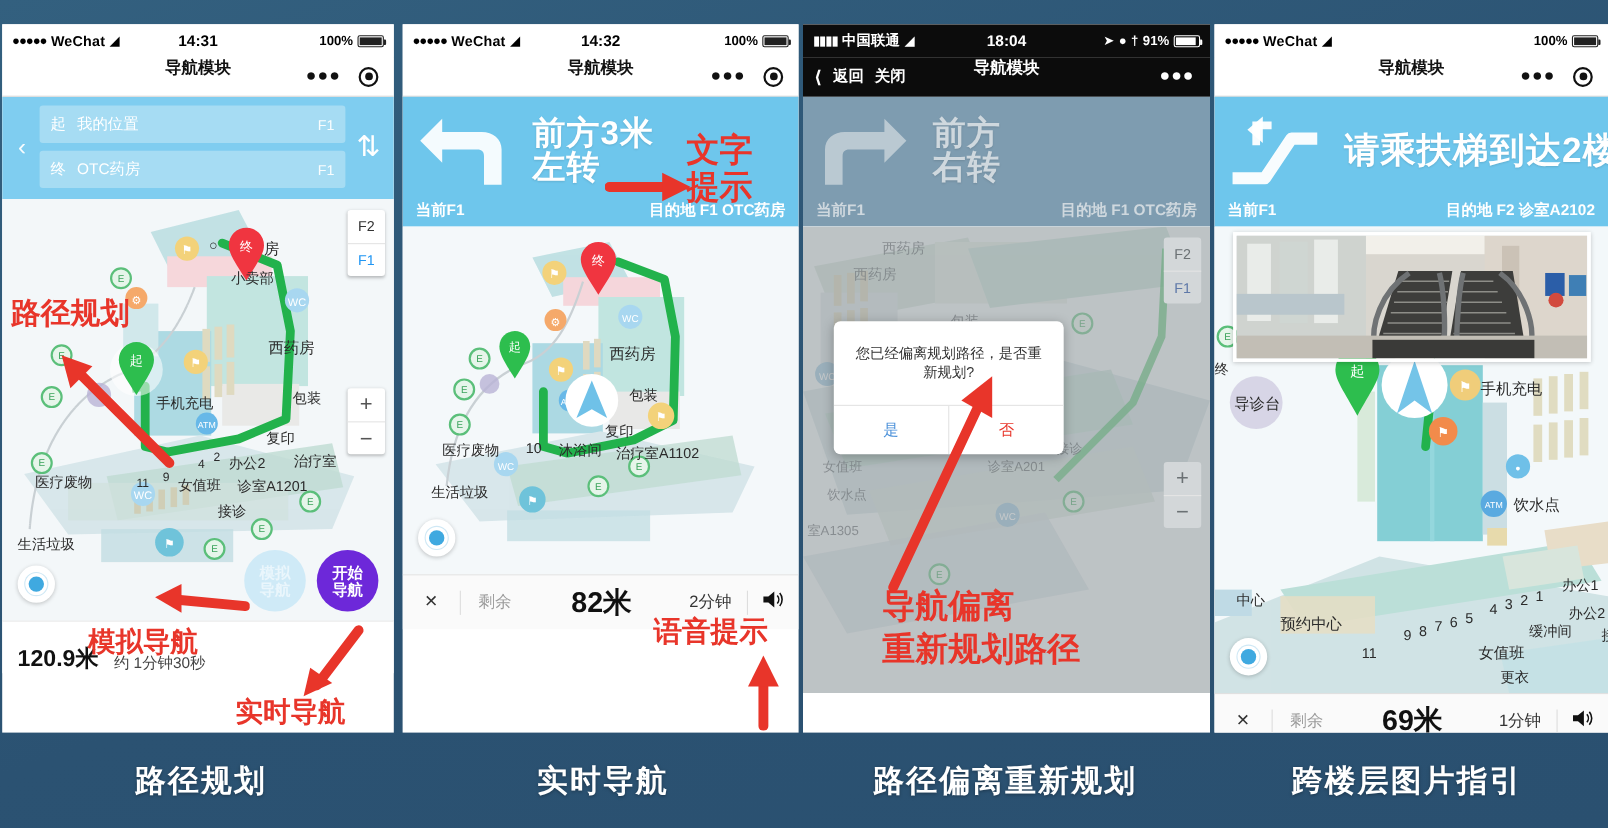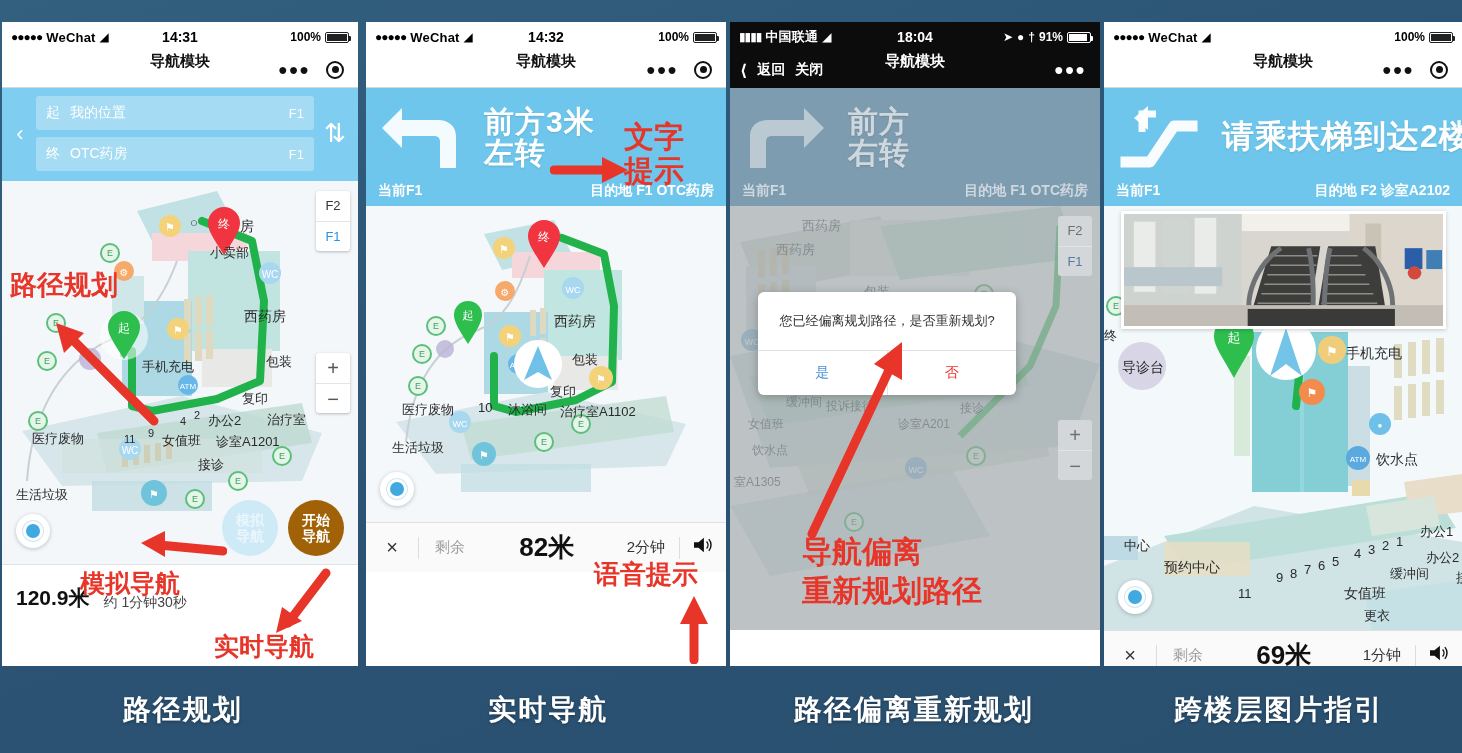--- a/index.html
+++ b/index.html
@@ -102,21 +102,21 @@
     display: flex; align-items: center; justify-content: center; }
   .locate i { width: 14px; height: 14px; border-radius: 50%; background: #3fa9e0;
     box-shadow: 0 0 0 3px #fff, 0 0 0 4px #cfe8f5; display: block; }
 
   
   .navbtns { position: absolute; right: 14px; bottom: 8px; display: flex; gap: 10px; }
   .navbtn { width: 56px; height: 56px; border-radius: 50%; display: flex;
     flex-direction: column; align-items: center; justify-content: center;
     color: #fff; font-size: 14px; font-weight: 700; line-height: 1.15; }
   .navbtn.sim { background: #cfeaf7; color: #eaf6fc; }
-  .navbtn.go  { background: #a16207; }
+  .navbtn.go  { background: #6d28d9; }
 
   
   .sumbar { height: 48px; background: #fff; display: flex; align-items: flex-end;
     padding: 0 14px; gap: 14px; border-top: 1px solid #e2e2e2; }
   .sumbar .dist { font-size: 21px; font-weight: 700; color: #111; }
   .sumbar .time { font-size: 14px; color: #444; }
   .navbar-bottom { height: 50px; background: #fafafa; display: flex; align-items: center;
     border-top: 1px solid #e0e0e0; }
   .nb-x { width: 52px; text-align: center; font-size: 20px; color: #333; }
   .nb-sep { width: 1px; height: 22px; background: #ddd; }
@@ -125,21 +125,21 @@
   .nb-time { padding: 0 14px; font-size: 15px; color: #333; }
   .nb-spk { width: 46px; text-align: center; font-size: 18px; color: #111; }
 
   
   .anno { position: absolute; color: #e8352a; font-weight: 700; z-index: 40;
     font-family: "DejaVu Serif", "Liberation Serif", serif; white-space: pre-line; }
   .arrow { position: absolute; z-index: 39; }
 
   
   .overlay { position: absolute; inset: 0; background: rgba(150,155,158,.55); z-index: 30; }
-  .dialog { position: absolute; left: 28px; top: 86px; width: 258px; background: #fff;
+  .dialog { position: absolute; left: 28px; top: 86px; width: 209px; background: #fff;
     border-radius: 6px; box-shadow: 0 2px 10px rgba(0,0,0,.25); z-index: 32; overflow: hidden;}
   .dialog .msg { padding: 20px 14px; text-align: center; font-size: 13px; color: #333; }
   .dialog .btns { display: flex; border-top: 1px solid #e3e3e3; }
   .dialog .btns div { flex: 1; text-align: center; padding: 13px 0; font-size: 14px; }
   .dialog .btns div:first-child { color: #4a90d9; border-right: 1px solid #e3e3e3; }
   .dialog .btns div:last-child { color: #e8352a; }
 
   
   .photo { position: absolute; left: 17px; top: 5px; width: 325px; height: 118px;
     border: 3px solid #fff; box-shadow: 0 1px 4px rgba(0,0,0,.2); overflow: hidden; }

